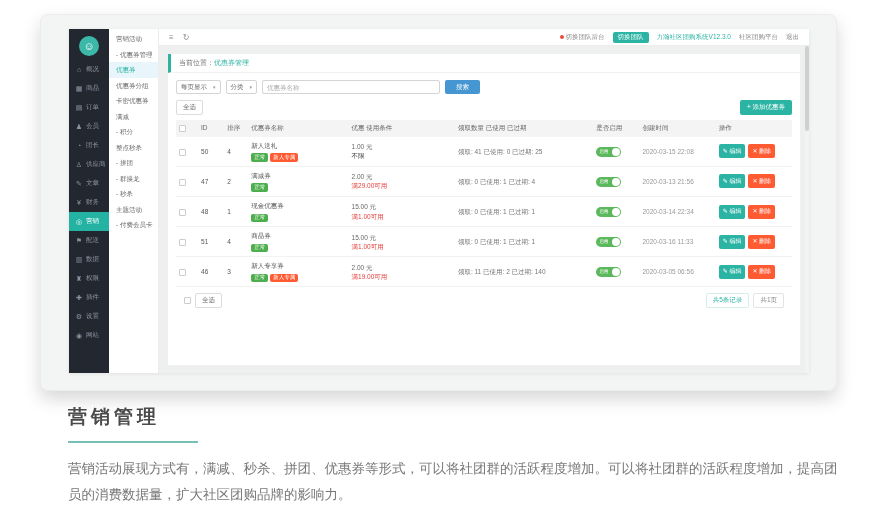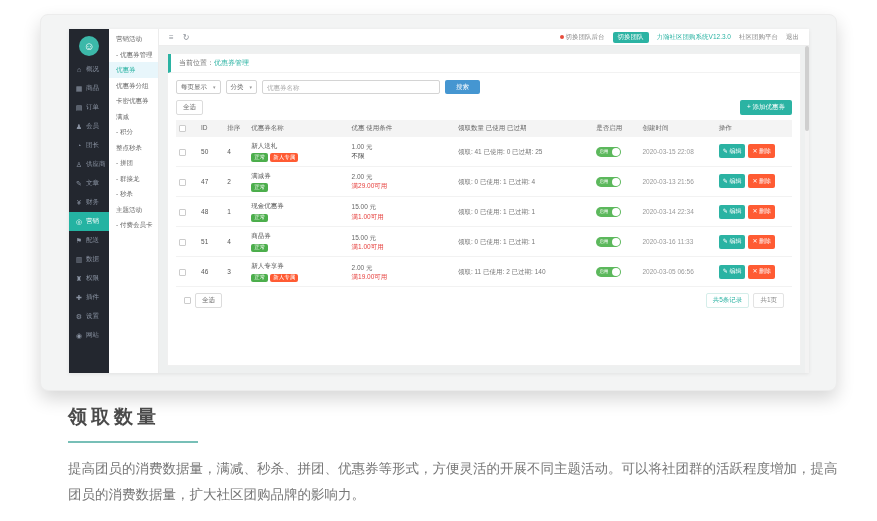--- a/index.html
+++ b/index.html
@@ -375,16 +375,16 @@
       </div>
 
       <div class="vscroll">
           <div class="thumb"></div>
         </div>
     </div>
   </div>
 </div>
 
 <div class="caption">
-  <h2>领取数量</h2>
+  <h2>营销管理</h2>
   <div class="cap-underline"></div>
-  <p>提高团员的消费数据量，满减、秒杀、拼团、优惠券等形式，方便灵活的开展不同主题活动。可以将社团群的活跃程度增加，提高团员的消费数据量，扩大社区团购品牌的影响力。</p>
+  <p>营销活动展现方式有，满减、秒杀、拼团、优惠券等形式，可以将社团群的活跃程度增加。可以将社团群的活跃程度增加，提高团员的消费数据量，扩大社区团购品牌的影响力。</p>
 </div>
 
 </body></html>

